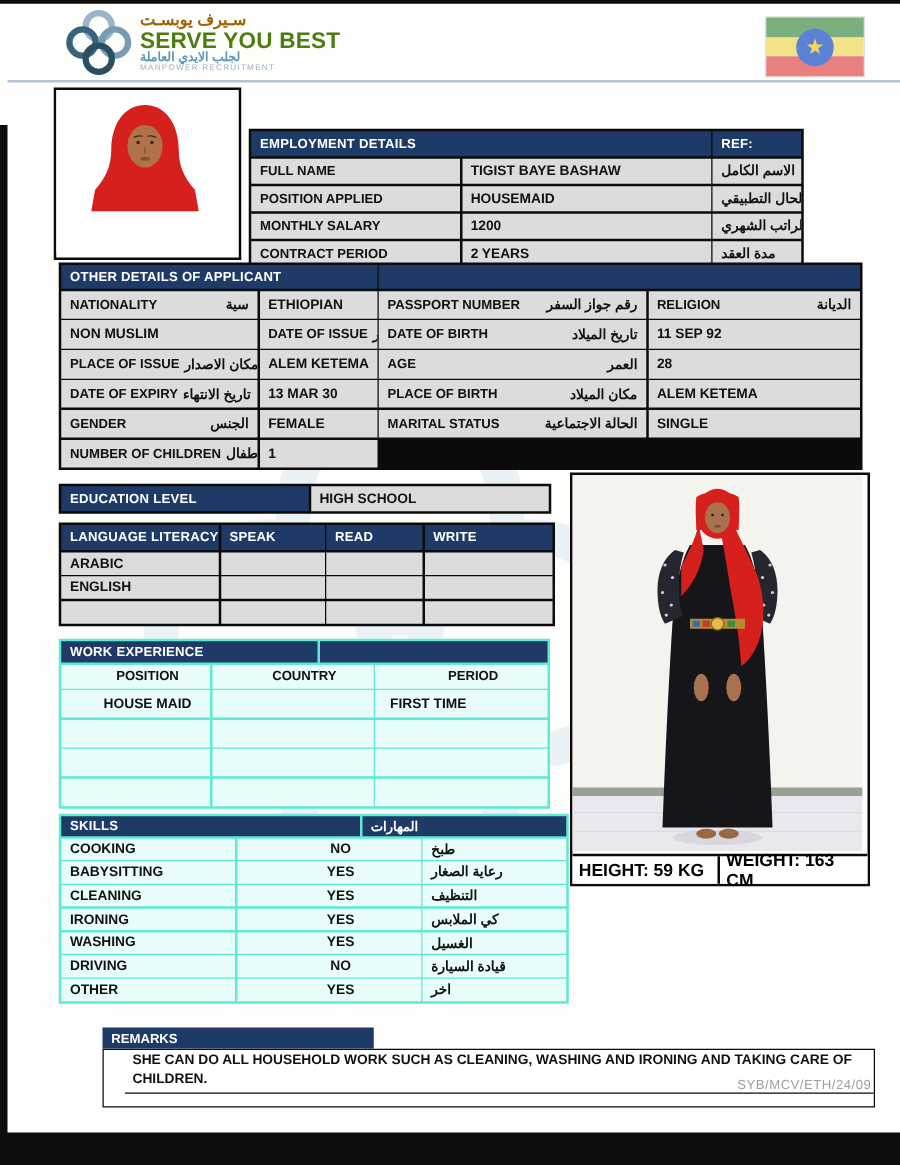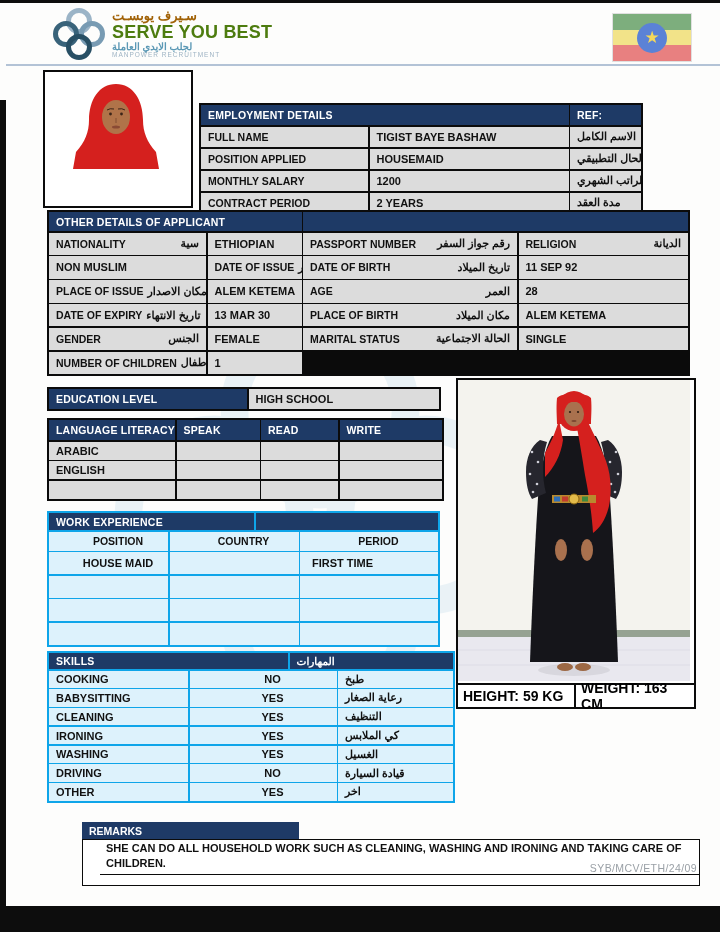--- a/index.html
+++ b/index.html
@@ -34,21 +34,21 @@
     font-weight:600;color:#111;padding:0 7px;white-space:nowrap;overflow:hidden;}
   .cell.val{font-weight:700;font-size:11px;}
   .cell.ar{justify-content:flex-end;font-size:11px;font-weight:700;direction:rtl;}
   .cell.center{justify-content:center;padding-left:26px;}
   .hcell{background:#1e3a66;color:#fff;display:flex;align-items:center;font-size:10.5px;
     font-weight:700;padding:0 7px;letter-spacing:.2px;white-space:nowrap;}
   .hcell.ar{justify-content:flex-end;direction:rtl;}
   .lblrow{justify-content:space-between;gap:4px;}
   .lblrow .arfrag{direction:rtl;font-size:11px;font-weight:700;}
 
-  .barwrap{position:absolute;display:flex;flex-direction:column;background:#0ea5e9;
+  .barwrap{position:absolute;display:flex;flex-direction:column;background:#5eead4;
     padding:2px;gap:1.5px;z-index:2;}
   .barrow{display:flex;gap:1.5px;}
   .bargrid{display:grid;gap:1.5px;}
 
   .photo-box{position:absolute;border:2px solid #0b0b0b;background:#fff;z-index:2;}
   .hw-row{position:absolute;left:0;right:0;bottom:0;height:22px;border-top:2px solid #0b0b0b;
     display:flex;background:#fff;}
   .hw-cell{display:flex;align-items:center;font-size:14px;font-weight:700;padding:0 5px;}
   .hw-cell.first{width:110px;border-right:2px solid #0b0b0b;}
 

